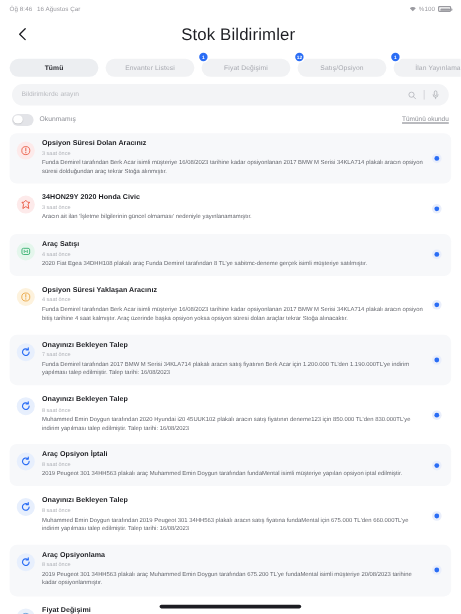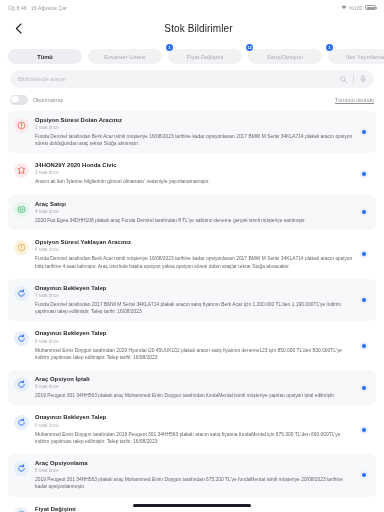--- a/index.html
+++ b/index.html
@@ -35,21 +35,21 @@
   .header {
     height: 26px; display: flex; align-items: center;
     padding: 0 10px; position: relative;
   }
   .back-btn {
     width: 16px; height: 16px; display: flex; align-items: center; justify-content: center;
     cursor: pointer;
   }
   .page-title {
     position: absolute; left: 13px; right: 0; text-align: center;
-    font-size: 10px; color: #1e1f24; font-weight: 500; letter-spacing: .1px;
+    font-size: 14px; color: #1e1f24; font-weight: 500; letter-spacing: .1px;
     pointer-events: none;
   }
 
   
   .tabs-wrap {
     padding: 4px 8px 6px 8px;
     display: flex; gap: 6px; align-items: flex-start;
     overflow: hidden;
   }
   .tab {

